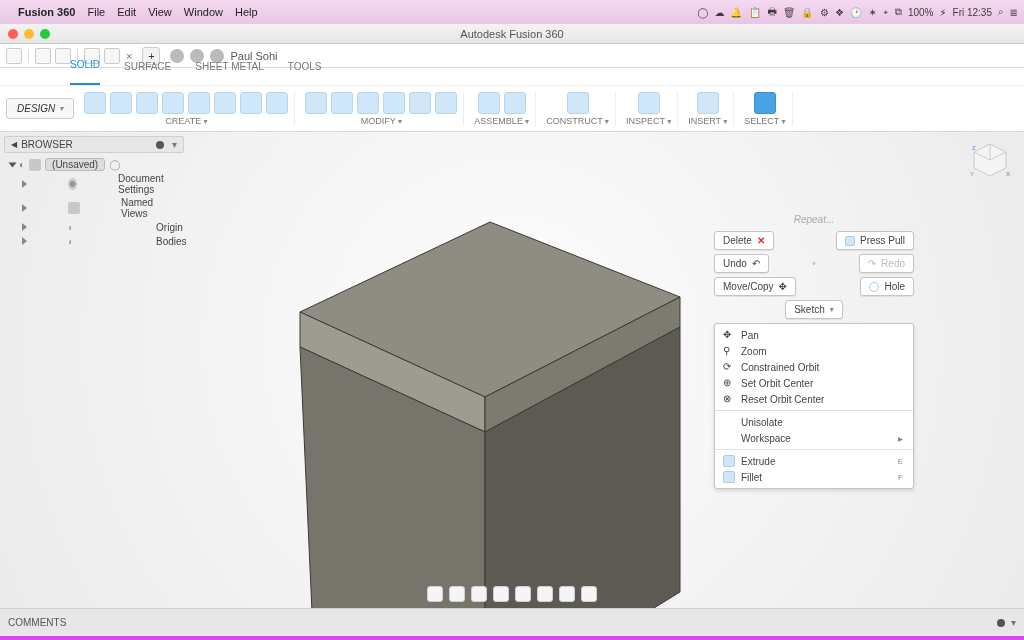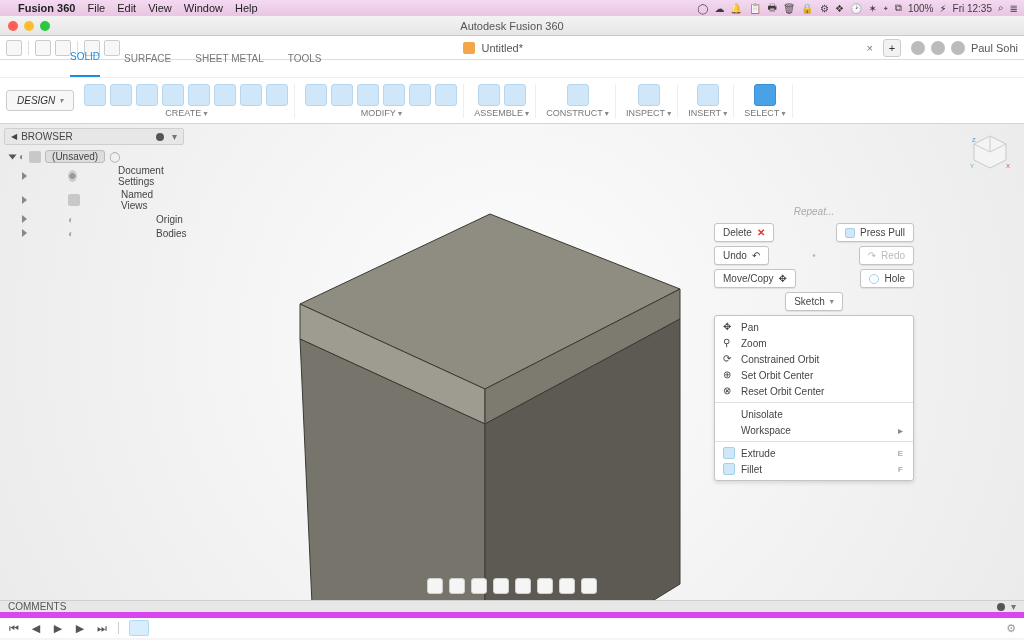--- a/index.html
+++ b/index.html
@@ -1,19 +1,19 @@
 <!DOCTYPE html>
 <html><head>
 <meta charset="utf-8">
 <style>
   * { box-sizing: border-box; margin: 0; padding: 0; font-family: -apple-system, "Helvetica Neue", Arial, sans-serif; }
   body { width: 1024px; height: 640px; overflow: hidden; background: #f5f5f7; font-size: 11px; color: #333; }
 
   
-  .mac-menubar { height: 16px; background: linear-gradient(#f4d9f0,#e8c5e3); display:flex; align-items:center; padding:0 6px; gap:12px; font-size:11px; color:#222;}
+  .mac-menubar { height: 24px; background: linear-gradient(#f4d9f0,#e8c5e3); display:flex; align-items:center; padding:0 6px; gap:12px; font-size:11px; color:#222;}
   .mac-menubar .apple { font-size:13px; }
   .mac-menubar .app-name { font-weight:600; }
   .mac-menubar .spacer { flex:1; }
   .mac-menubar .right { display:flex; gap:6px; align-items:center; font-size:10px; }
   .mac-menubar .right span { opacity:.85 }
 
   
   .titlebar { height:20px; background:linear-gradient(#f3f3f3,#e6e6e6); border-bottom:1px solid #c9c9c9; display:flex; align-items:center; position:relative;}
   .traffic { display:flex; gap:6px; padding-left:8px;}
   .dot{width:10px;height:10px;border-radius:50%;}
@@ -79,21 +79,21 @@
   .ctx-item .mi.none{background:transparent;border:none;}
   .ctx-item .arrow{margin-left:auto;color:#888;}
   .ctx-divider{height:1px;background:#e0e0e0;margin:3px 0;}
   .ctx-hdr{color:#aaa;padding:2px 8px;font-style:italic;}
 
   
   .navstrip{position:absolute;bottom:6px;left:50%;transform:translateX(-50%);display:flex;gap:6px;}
   .navstrip .ni{width:16px;height:16px;border:1px solid #cfcfcf;border-radius:3px;background:#f5f5f5;}
 
   
-  .comments{height:18px;background:#e7e7e7;border-top:1px solid #cfcfcf;border-bottom:6px solid #d946ef;display:flex;align-items:center;padding:0 8px;font-size:10px;color:#555;}
+  .comments{height:32px;background:#e7e7e7;border-top:1px solid #cfcfcf;border-bottom:4px solid #d946ef;display:flex;align-items:center;padding:0 8px;font-size:10px;color:#555;}
   .comments .bdot{width:8px;height:8px;border-radius:50%;background:#555;margin-left:auto;}
 
   
   .timeline{height:20px;background:#fff;display:flex;align-items:center;padding:0 8px;gap:10px;}
   .timeline .tb{width:12px;height:12px;display:flex;align-items:center;justify-content:center;color:#555;}
   .timeline .sep{width:1px;height:12px;background:#ccc;}
   .timeline .op{width:20px;height:16px;background:#d8eefc;border:1px solid #b4d8f2;border-radius:2px;}
   .timeline .gear{margin-left:auto;color:#999;}
 
   .caret::after{content:" ▾";font-size:8px;color:#888;}
@@ -144,24 +144,20 @@
 <div class="qat-row">
   <div class="qat">
     <div class="ico"></div>
     <div class="sep"></div>
     <div class="ico"></div>
     <div class="ico"></div>
     <div class="sep"></div>
     <div class="ico"></div>
     <div class="ico"></div>
   </div>
-  <div class="doc-tab">
-    <div class="cube"></div>
-    <span>Untitled*</span>
-  </div>
   <span class="doc-close">×</span>
   <div class="plus">+</div>
   <div class="avatar-row">
     <div class="ico"></div>
     <div class="ico"></div>
     <div class="ico"></div>
     <span>Paul Sohi</span>
   </div>
 </div>
 

